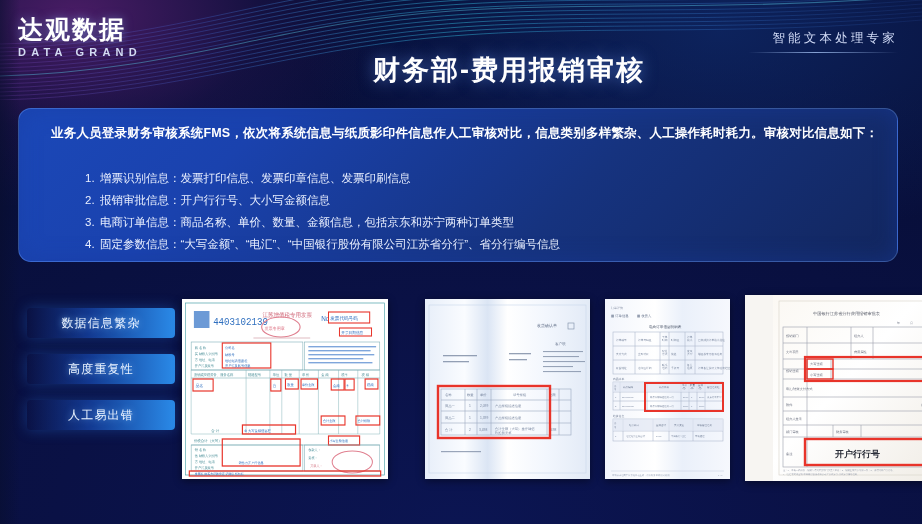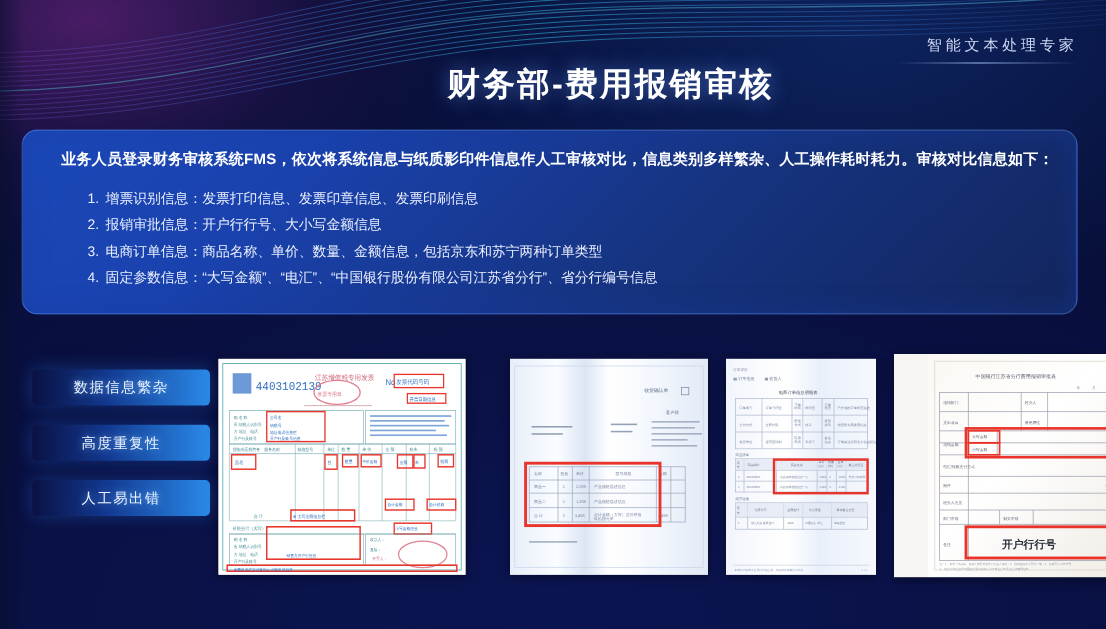--- a/index.html
+++ b/index.html
@@ -51,21 +51,21 @@
     border-radius:13px;
     box-shadow:0 0 22px rgba(25,60,160,.45) inset;
   }
   .info-lead{
     position:absolute;left:32px;top:16px;right:18px;
     font-size:12.5px;font-weight:bold;color:#ffffff;letter-spacing:.2px;
     white-space:nowrap;
   }
   .info-list{
     position:absolute;left:54px;top:46px;right:18px;
-    margin:0;padding:0;list-style:none;
+    margin:12px;padding:0;list-style:none;
   }
   .info-list li{
     font-size:11.5px;color:#eaf0ff;line-height:22px;white-space:nowrap;
   }
   .li-num{display:inline-block;width:15px;color:#eaf0ff;}
 
   
   .chips{position:absolute;left:27px;top:308px;width:148px;}
   .chip{
     position:relative;height:30px;border-radius:4px;margin-bottom:16px;
@@ -126,20 +126,24 @@
         <path d="M0,96  C160,92 248,54 388,38 C548,20 688,36 922,18"></path>
         <path d="M0,92  C160,88 246,50 386,34 C546,16 686,32 922,14"></path>
         <path d="M0,88  C160,84 244,46 384,30 C544,12 684,28 922,10"></path>
         <path d="M0,84  C160,80 242,42 382,26 C542,8 682,24 922,6"></path>
       </g>
       <g fill="none" stroke="#5bd0ee" stroke-opacity="0.5" stroke-width="1.1">
         <path d="M0,116 C160,112 258,72 398,56 C558,38 698,54 922,36"></path>
       </g>
     </svg>
 
+    <div class="logo">
+      <div class="logo-cn">达观数据</div>
+      <div class="logo-en">DATA GRAND</div>
+    </div>
 
     <div class="tagline">智能文本处理专家</div>
     <div class="tagline-rule"></div>
   </div>
 
   <div class="page-title">财务部-费用报销审核</div>
 
   <div class="info-panel">
     <div class="info-lead">业务人员登录财务审核系统FMS，依次将系统信息与纸质影印件信息作人工审核对比，信息类别多样繁杂、人工操作耗时耗力。审核对比信息如下：</div>
     <ul class="info-list">

